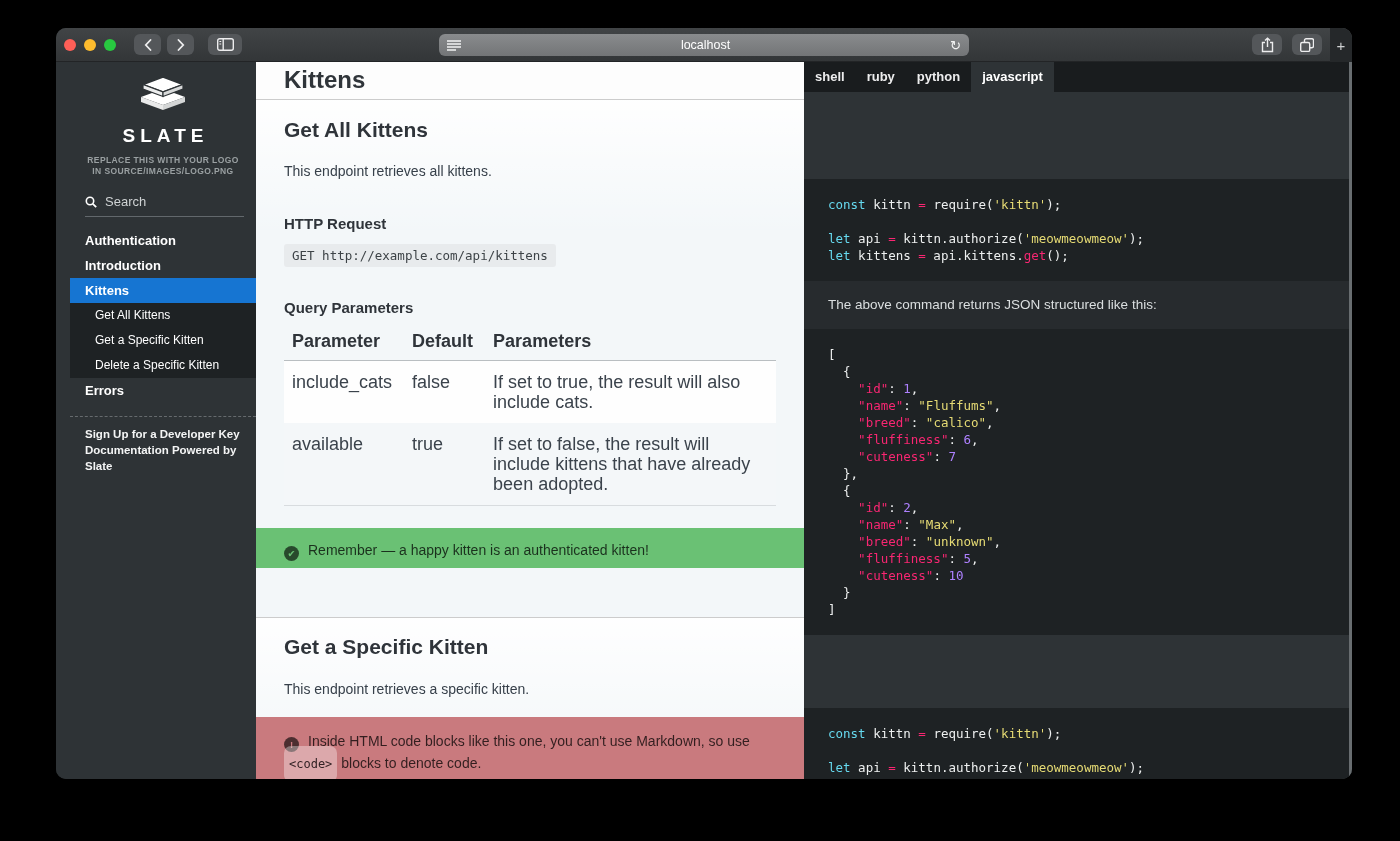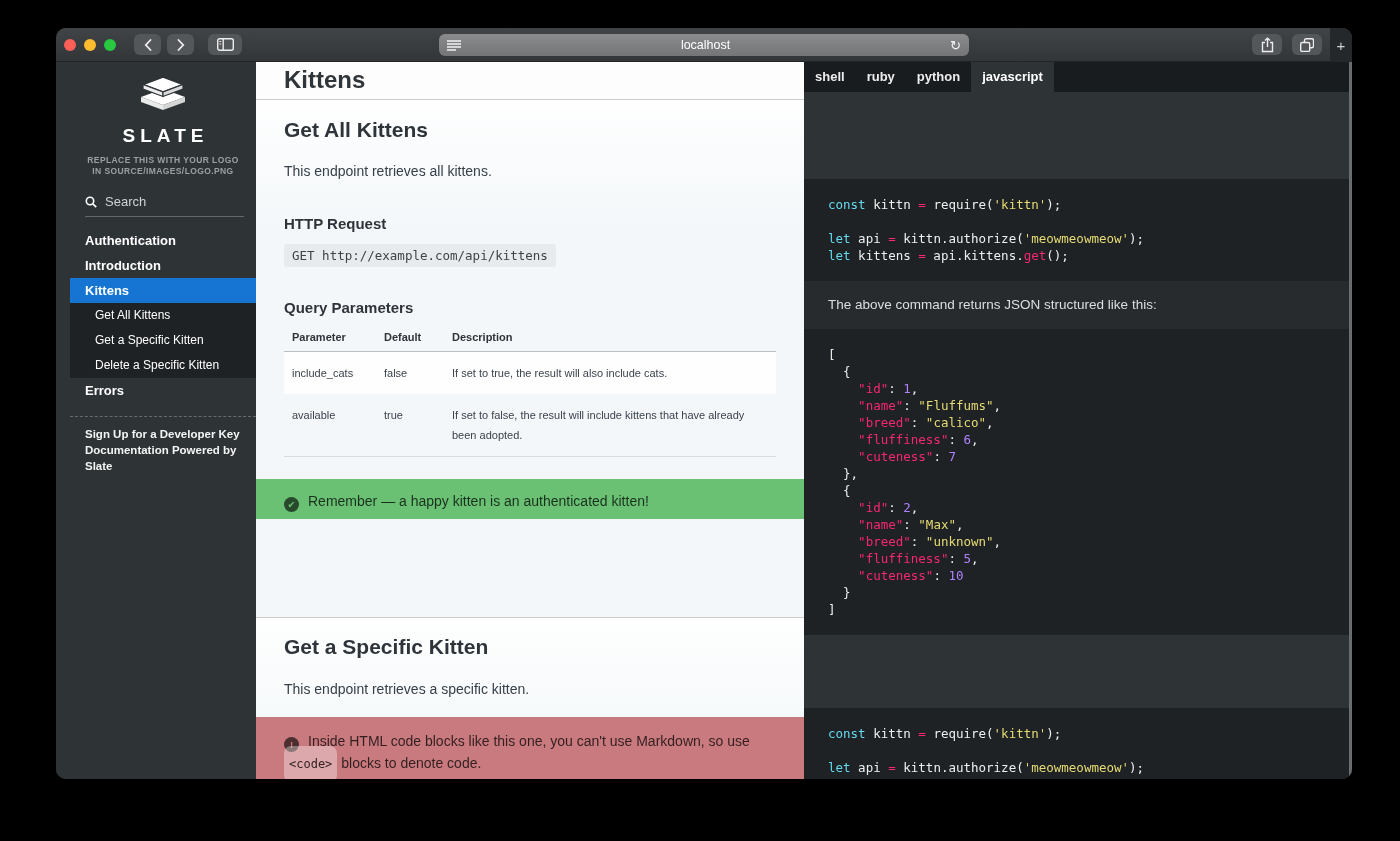--- a/index.html
+++ b/index.html
@@ -69,21 +69,21 @@
   .sec2{flex:1;border-top:1px solid #ccc;overflow:hidden;}
   .sec h2{font-size:21px;font-weight:700;padding:0 28px;color:#2f343a;}
   .sec1 h2{margin-top:18px;} .sec2 h2{margin-top:17px;}
   .sec p{font-size:14px;padding:0 28px;color:#37404a;}
   .sec1 p{margin-top:21px;} .sec2 p{margin-top:22px;}
   .sec h3{font-size:15px;font-weight:700;padding:0 28px;color:#2f343a;}
   .h3-request{margin-top:36px;} .h3-params{margin-top:32px;}
   .code-chip{display:inline-block;margin:12px 0 0 28px;background:#e8ebed;border-radius:3px;
     padding:4px 8px;font-family:"DejaVu Sans Mono","Liberation Mono",monospace;
     font-size:12.5px;color:#3d4347;}
-  table.params{margin:12px 28px 0;border-collapse:collapse;width:492px;font-size:11px;}
+  table.params{margin:12px 28px 0;border-collapse:collapse;width:492px;font-size:18px;}
   table.params th{text-align:left;font-weight:700;padding:3px 12px 8px 8px;color:#2f343a;
     border-bottom:1px solid #b9bec1;}
   table.params td{padding:11px 12px 11px 8px;vertical-align:top;color:#3b434c;line-height:20px;}
   table.params tr.r0 td{background:#fefefe;}
   table.params tr.r1 td{background:#f4f7f9;}
   table.params tr:last-child td{border-bottom:1px solid #d8dcdf;}
   .aside{display:block;padding:11px 28px;font-size:14px;color:rgba(0,0,0,.75);line-height:22px;}
   .aside.success{margin-top:22px;background:var(--success);height:40px;}
   .aside.warning{margin-top:20px;background:var(--warning);padding:13px 28px;height:96px;}
   .icon-circle{display:inline-block;width:15px;height:15px;border-radius:50%;
@@ -240,21 +240,21 @@
           <p>This endpoint retrieves all kittens.</p>
           <h3 class="h3-request">HTTP Request</h3>
           <code class="code-chip">GET http://example.com/api/kittens</code>
           <h3 class="h3-params">Query Parameters</h3>
 
           <table class="params">
             <thead>
               <tr>
                 <th style="width:92px;">Parameter</th>
                 <th style="width:68px;">Default</th>
-                <th>Description</th>
+                <th>Parameters</th>
               </tr>
             </thead>
             <tbody>
               <tr class="r0">
                 <td>include_cats</td>
                 <td>false</td>
                 <td>If set to true, the result will also include cats.</td>
               </tr>
               <tr class="r1">
                 <td>available</td>

